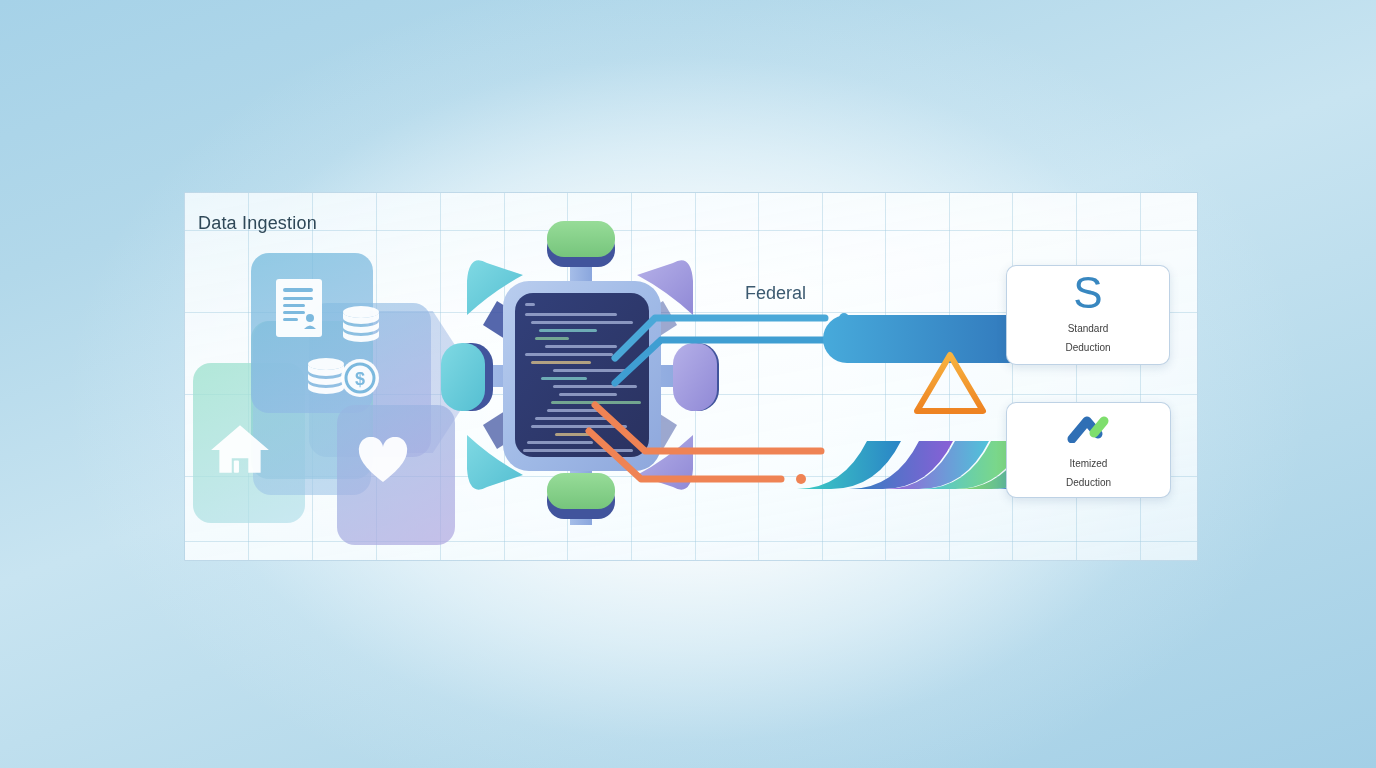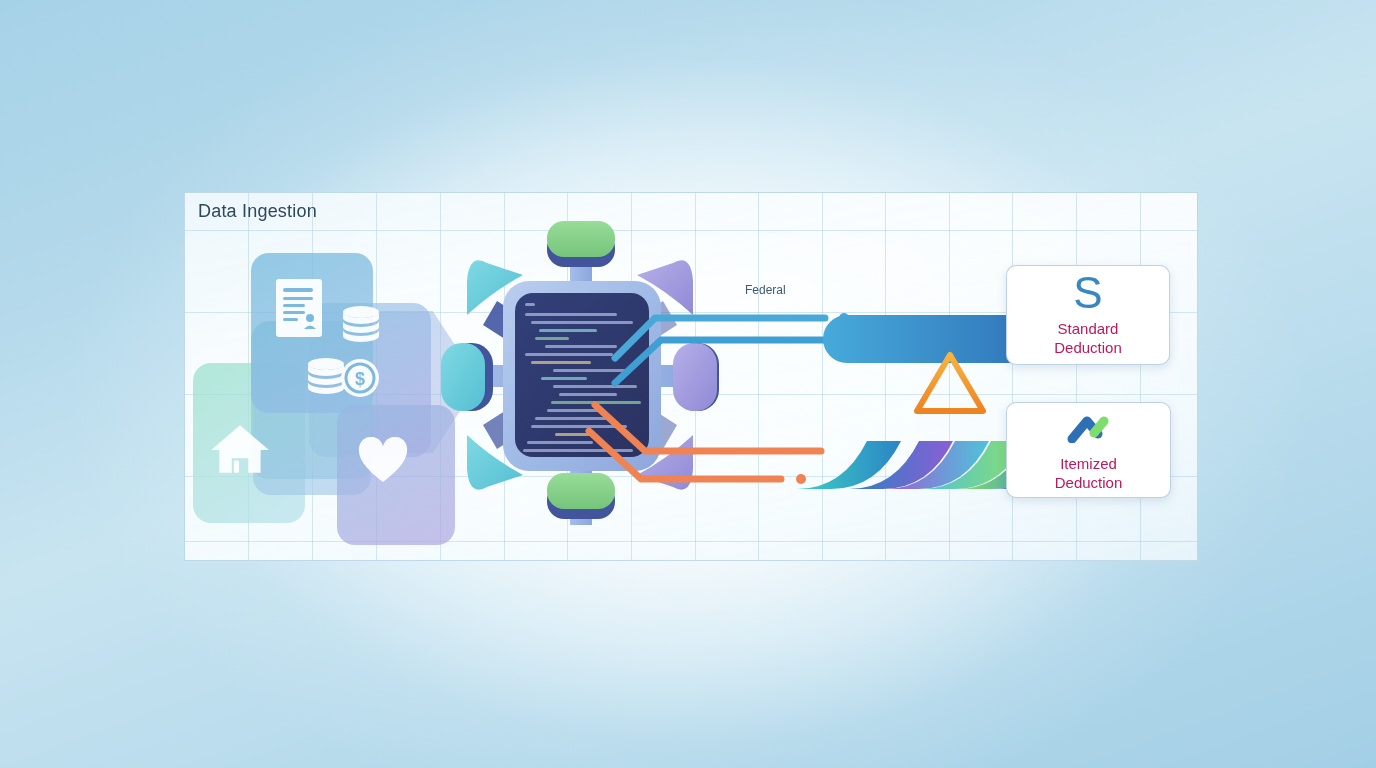--- a/index.html
+++ b/index.html
@@ -35,21 +35,21 @@
     border: 1px solid rgba(150,190,215,0.55);
     overflow: hidden;
   }
   .gridlayer { position: absolute; inset: 0; pointer-events: none; }
   .gv { position: absolute; top: 0; bottom: 0; width: 1px;
         background: rgba(158,199,222,0.42); }
   .gh { position: absolute; left: 0; right: 0; height: 1px;
         background: rgba(158,199,222,0.42); }
 
   .panel-title {
-    position: absolute; left: 13px; top: 8px;
+    position: absolute; left: 13px; top: 20px;
     font-size: 18px; color: #2f4858; letter-spacing: .2px;
     z-index: 40;
   }
 
   
   #ingest { position: absolute; left: 4px; top: 60px; width: 240px; height: 300px; z-index: 6; }
   .tile { position: absolute; border-radius: 18px; }
   .tile-a { left: 4px; top: 110px; width: 112px; height: 160px;
             background: linear-gradient(150deg, rgba(158,226,206,.78), rgba(182,224,236,.70)); }
   .tile-b { left: 62px; top: 68px; width: 122px; height: 158px;
@@ -70,40 +70,40 @@
   .gico { position: absolute; fill: rgba(255,255,255,.94); }
 
   
   #cpu { position: absolute; left: 250px; top: 22px; width: 290px; height: 320px; z-index: 8; }
 
   
   #flow { position: absolute; left: 0; top: 0; width: 1014px; height: 369px; z-index: 10; }
 
   .label-federal {
     position: absolute; left: 560px; top: 90px;
-    font-size: 12px; color: #3c5a70; z-index: 20;
+    font-size: 18px; color: #3c5a70; z-index: 20;
   }
   .label-conformity {
     position: absolute; left: 572px; top: 181px;
     font-size: 14px; line-height: 20px; color: #5d6e7f; z-index: 20;
   }
 
   .card {
     position: absolute; z-index: 25;
     background: #ffffff;
     border: 1px solid rgba(186,208,228,.95);
     border-radius: 10px;
     box-shadow: 0 3px 10px rgba(60,100,140,.16);
     display: flex; flex-direction: column;
     align-items: center; justify-content: center;
   }
   .card-std  { left: 821px; top: 72px;  width: 164px; height: 100px; }
   .card-item { left: 821px; top: 209px; width: 165px; height: 96px; }
   .card-label {
-    font-size: 15px; line-height: 19px; color: #be185d;
+    font-size: 10px; line-height: 19px; color: #404040;
     text-align: center; margin-top: 6px;
   }
   .card-icon { height: 40px; display: flex; align-items: center; justify-content: center; }
   .sglyph {
     font-size: 44px; line-height: 40px; color: #3887c0;
     font-family: "Liberation Sans", sans-serif; font-weight: 400;
   }
 </style>
 </head>
 <body>

